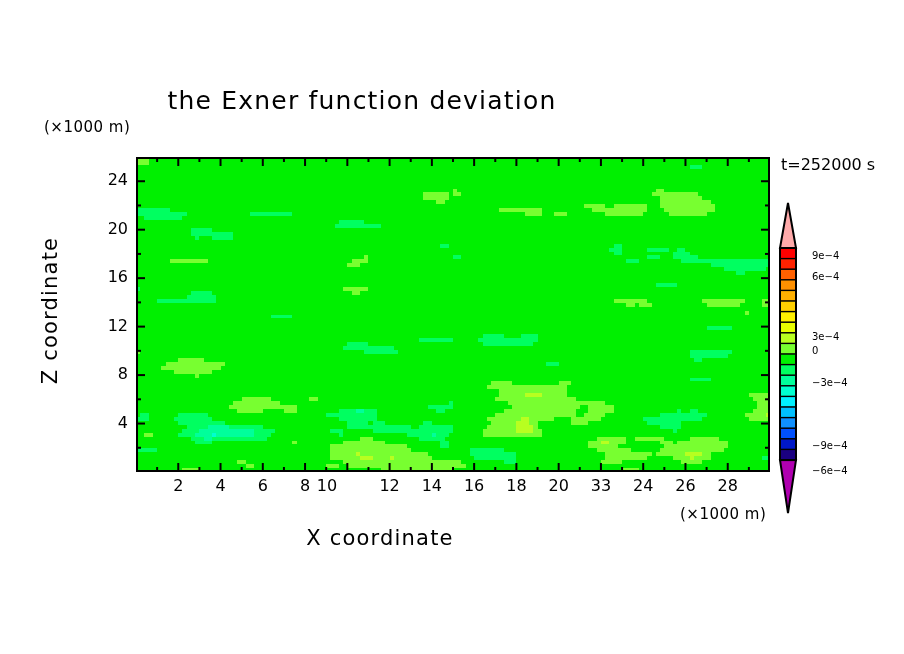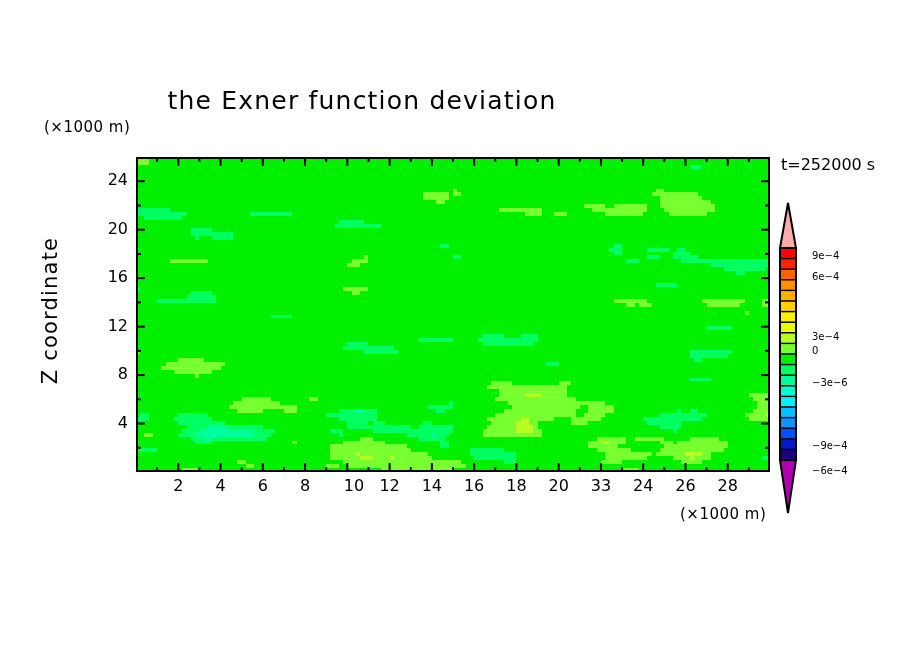--- a/index.html
+++ b/index.html
@@ -36,20 +36,21 @@
 <div id="root">
 
   <div class="abs txt" id="title">the Exner function deviation</div>
 
   <div class="abs txt" id="unit-top">(×1000 m)</div>
 
   <div class="abs txt" id="unit-right">(×1000 m)</div>
 
   <div class="abs txt" id="tstamp">t=252000 s</div>
 
+  <div class="abs txt" id="xtitle">X coordinate</div>
 
   <div class="abs txt" id="ytitle">Z coordinate</div>
 
   <div class="abs" id="plotbox">
     <svg id="field" viewBox="0 0 634 315" preserveAspectRatio="none">
       <defs>
         <clipPath id="clipbox">
             <rect x="0" y="0" width="634" height="315"></rect>
           </clipPath>
       </defs>
@@ -148,21 +149,21 @@
       <line x1="634" y1="48.46153846153845" x2="629" y2="48.46153846153845" stroke="#000" stroke-width="2"></line>
       <line x1="0" y1="24.230769230769226" x2="9" y2="24.230769230769226" stroke="#000" stroke-width="2"></line>
       <line x1="634" y1="24.230769230769226" x2="625" y2="24.230769230769226" stroke="#000" stroke-width="2"></line>
     </svg>
 
   <div id="xticklabels">
       <div class="abs txt xtlab" style="left: 178.267px;">2</div>
       <div class="abs txt xtlab" style="left: 220.533px;">4</div>
       <div class="abs txt xtlab" style="left: 262.8px;">6</div>
       <div class="abs txt xtlab" style="left: 305.067px;">8</div>
-      <div class="abs txt xtlab" style="left: 354px;">10</div>
+      <div class="abs txt xtlab" style="left: 327px;">10</div>
       <div class="abs txt xtlab" style="left: 389.6px;">12</div>
       <div class="abs txt xtlab" style="left: 431.867px;">14</div>
       <div class="abs txt xtlab" style="left: 474.133px;">16</div>
       <div class="abs txt xtlab" style="left: 516.4px;">18</div>
       <div class="abs txt xtlab" style="left: 558.667px;">20</div>
       <div class="abs txt xtlab" style="left: 600.933px;">33</div>
       <div class="abs txt xtlab" style="left: 643.2px;">24</div>
       <div class="abs txt xtlab" style="left: 685.467px;">26</div>
       <div class="abs txt xtlab" style="left: 727.733px;">28</div>
     </div>
@@ -198,18 +199,18 @@
       <rect x="10" y="230.20" width="16" height="11.00" fill="#0050FF" stroke="#000" stroke-width="1.4"></rect>
       <rect x="10" y="240.80" width="16" height="11.00" fill="#0018C8" stroke="#000" stroke-width="1.4"></rect>
       <rect x="10" y="251.40" width="16" height="11.00" fill="#1A0080" stroke="#000" stroke-width="1.4"></rect>
       <rect x="10" y="50" width="16" height="212" fill="none" stroke="#000" stroke-width="2"></rect>
     </svg>
   <div id="cbarlabels">
       <div class="abs txt cblab" style="top: 258.6px;">9e−4</div>
       <div class="abs txt cblab" style="top: 280px;">6e−4</div>
       <div class="abs txt cblab" style="top: 340px;">3e−4</div>
       <div class="abs txt cblab" style="top: 354px;">0</div>
-      <div class="abs txt cblab" style="top: 385.8px;">−3e−6</div>
+      <div class="abs txt cblab" style="top: 385.8px;">−3e−4</div>
       <div class="abs txt cblab" style="top: 417.6px; margin-top: 48px;">−6e−4</div>
       <div class="abs txt cblab" style="top: 449.4px;">−9e−4</div>
     </div>
 
 </div>
 
 </body></html>

